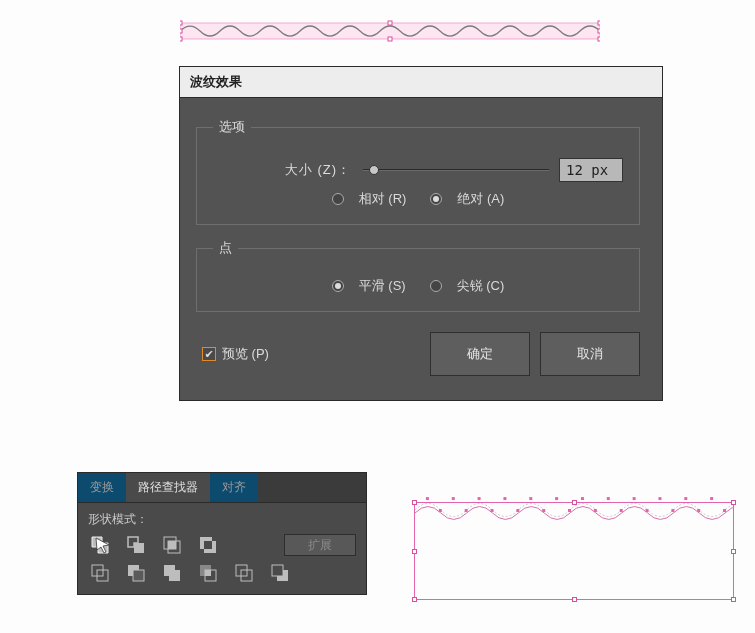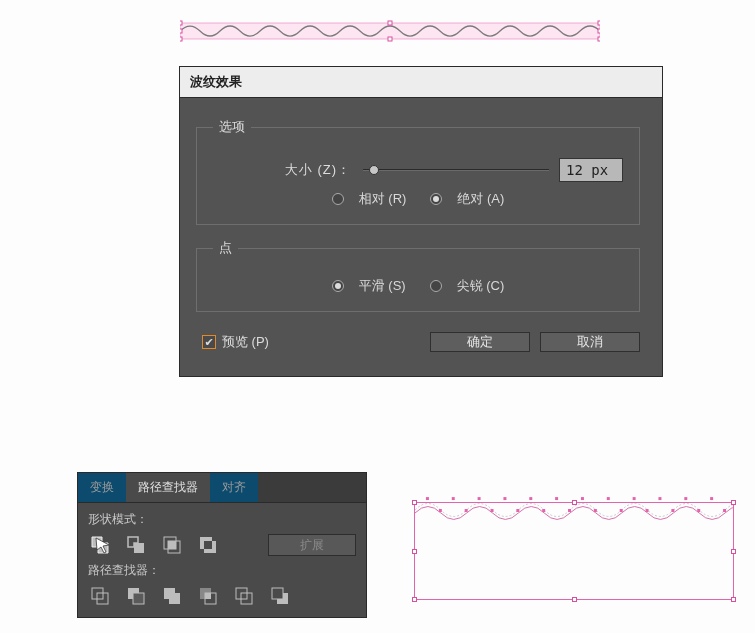--- a/index.html
+++ b/index.html
@@ -136,21 +136,21 @@
     width:14px; height:14px;
     border:1px solid #e08a2c;
     background:#4a4a4a;
     display:flex; align-items:center; justify-content:center;
     color:#dcdcdc;
     font-size:11px;
     line-height:1;
   }
   .dialog-footer .spacer { flex:1; }
   .btn {
-    width:100px; height:20px;
+    width:100px; height:44px;
     background:#5e5e5e;
     border:1px solid #2f2f2f;
     color:#e6e6e6;
     margin-left:10px;
     cursor:pointer;
     font-size:13px;
   }
 
   
   .panel {
@@ -189,21 +189,21 @@
   }
   .pf-icon {
     width:24px; height:22px;
     cursor:pointer;
     position:relative;
     display:flex; align-items:center; justify-content:center;
   }
   .pf-icon svg{ width:22px; height:22px; }
   .expand-btn {
     margin-left:auto;
-    width:88px; height:22px;
+    width:72px; height:22px;
     background:#585858;
     border:1px solid #2d2d2d;
     color:#8a8a8a;
     font-size:12px;
     cursor:default;
   }
   .arrow-cursor {
     position:absolute;
     left:94px; top:536px;
     width:18px; height:18px;
@@ -327,21 +327,20 @@
       </div>
       <div class="pf-icon">
         <svg viewBox="0 0 22 22">
             <rect x="3" y="3" width="12" height="12" fill="#bdbdbd"></rect>
             <rect x="7" y="7" width="12" height="12" fill="#bdbdbd"></rect>
             <rect x="7" y="7" width="8" height="8" fill="#4a4a4a"></rect>
           </svg>
       </div>
       <button class="expand-btn">扩展</button>
     </div>
-    <div class="panel-label">路径查找器：</div>
     <div class="icon-row">
       <div class="pf-icon">
         <svg viewBox="0 0 22 22">
             <rect x="3" y="3" width="11" height="11" fill="none" stroke="#bdbdbd"></rect>
             <rect x="8" y="8" width="11" height="11" fill="none" stroke="#bdbdbd"></rect>
           </svg>
       </div>
       <div class="pf-icon">
         <svg viewBox="0 0 22 22">
             <path d="M3 3h11v5h-6v6H3z" fill="#bdbdbd"></path>

